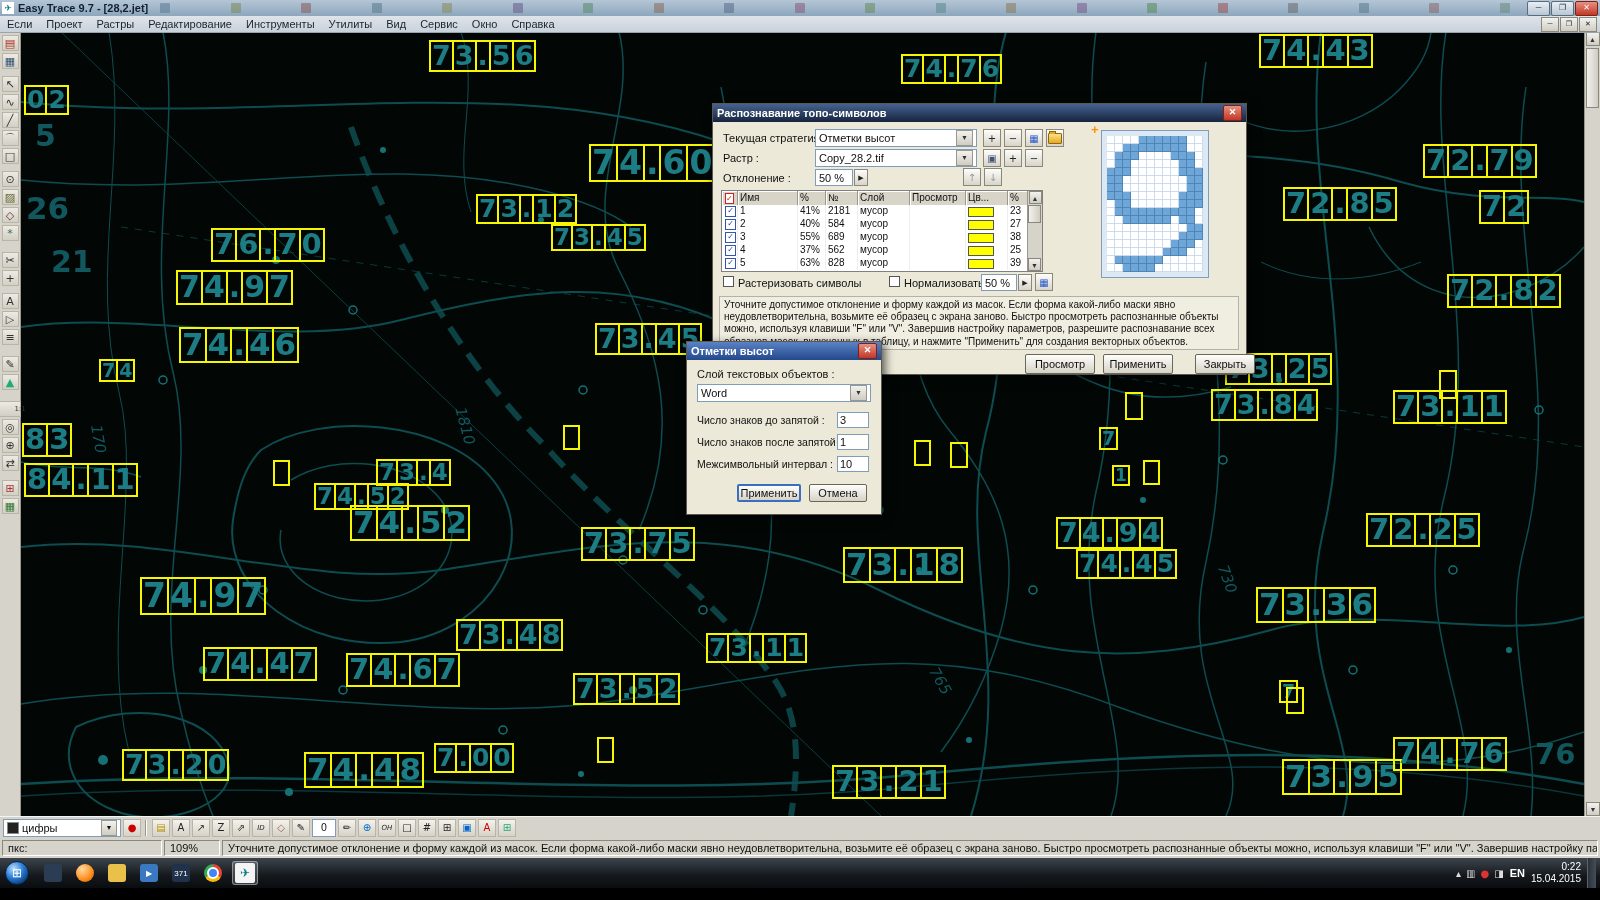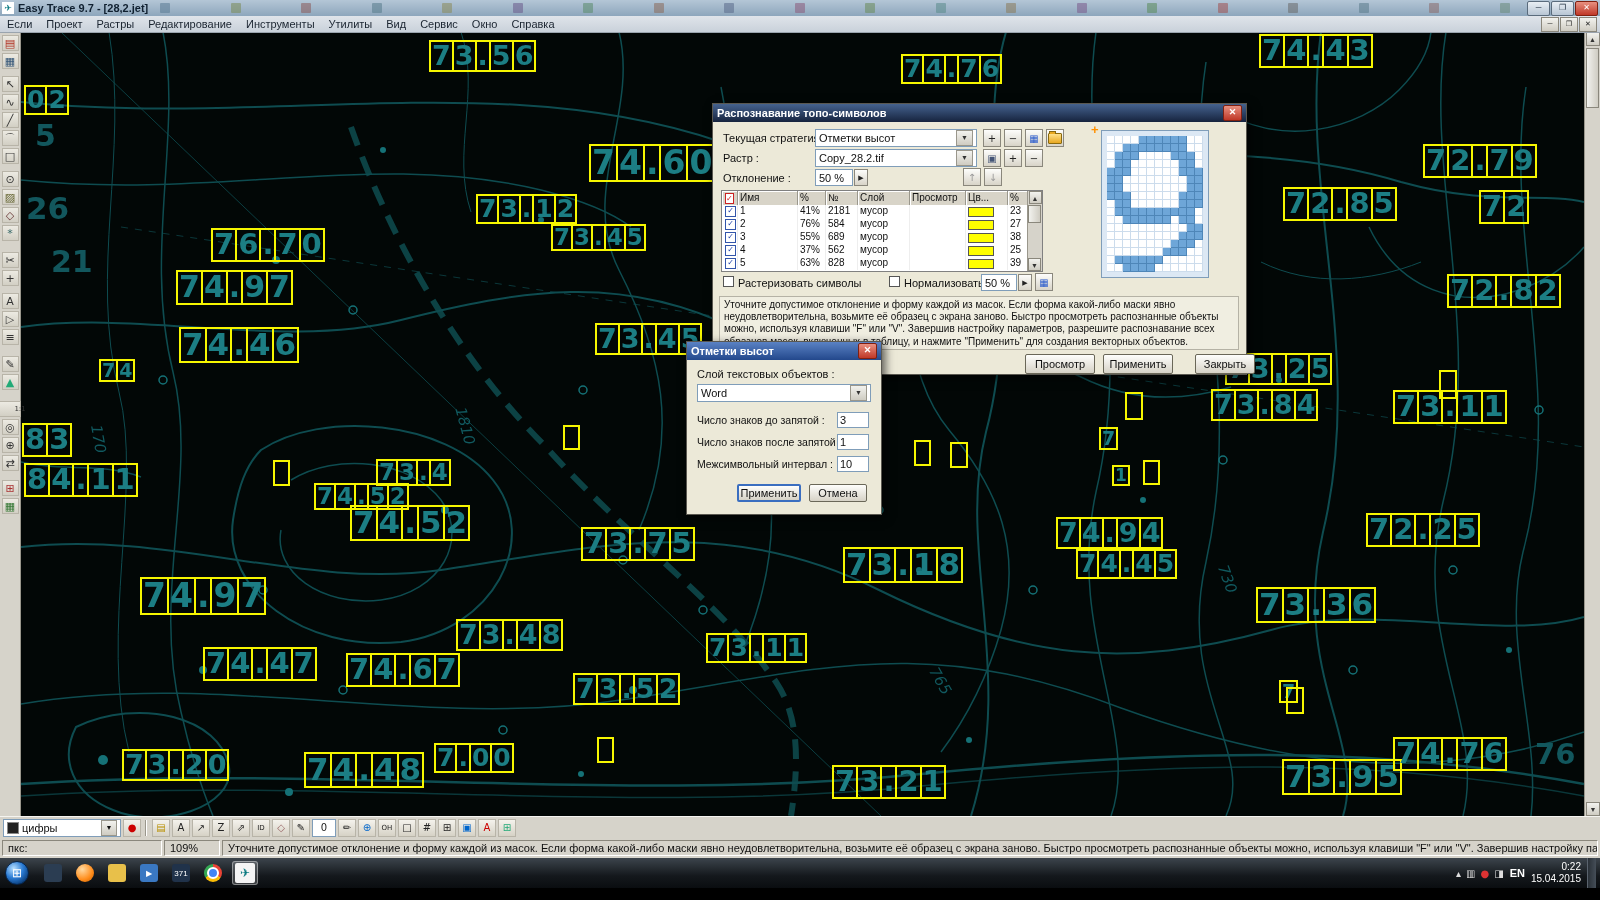--- a/index.html
+++ b/index.html
@@ -105,21 +105,21 @@
 
   
   .bottombar{position:absolute;left:0;top:816px;width:1600px;height:22px;background:#d6d3ca;z-index:25;
              display:flex;align-items:center;border-top:1px solid #f5f4f0;padding-left:3px;box-sizing:border-box;}
   .bcombo{width:118px;height:18px;background:#fff;border:1px solid #7f9db9;display:flex;align-items:center;padding:0 3px;box-sizing:border-box;}
   .bcombo .arr{margin-left:auto;width:14px;height:14px;background:linear-gradient(#f2f2ee,#cfccc2);border:1px solid #9a978c;
                font-size:7px;text-align:center;line-height:13px;}
   .btool{width:18px;height:18px;border:1px solid #b8b4a8;background:linear-gradient(#f4f2ec,#d6d2c6);display:flex;
          align-items:center;justify-content:center;font-size:10px;margin-left:2px;color:#222;box-sizing:border-box;
          font-family:"DejaVu Sans",sans-serif;}
-  .btool.small{font-size:7px;}
+  .btool.small{font-size:7px;font-style:italic;}
   .btool.inputbox{background:#fff;border:1px solid #7f9db9;width:24px;}
   .bsep{width:1px;height:16px;background:#9a978c;margin:0 4px;box-shadow:1px 0 0 #fff;}
 
   
   .statusbar{position:absolute;left:0;top:838px;width:1600px;height:20px;background:#d6d3ca;z-index:25;
              display:flex;align-items:center;gap:2px;padding:0 2px;box-sizing:border-box;}
   .spanel{height:16px;line-height:15px;padding:0 5px;font-size:11px;color:#101010;border:1px solid;
           border-color:#8a877c #fff #fff #8a877c;box-sizing:border-box;white-space:nowrap;overflow:hidden;}
 
   
@@ -690,21 +690,21 @@
             <div class="tc c-col">
               <div class="swatch" style="background: rgb(255, 255, 0);"></div>
             </div>
             <div class="tc c-pct2">23</div>
           </div>
           <div class="trow">
             <div class="tc c-chk">
               <div class="chk">✓</div>
             </div>
             <div class="tc c-name">2</div>
-            <div class="tc c-pct">76%</div>
+            <div class="tc c-pct">40%</div>
             <div class="tc c-num">584</div>
             <div class="tc c-layer">мусор</div>
             <div class="tc c-attr"></div>
             <div class="tc c-col">
               <div class="swatch" style="background: rgb(255, 255, 0);"></div>
             </div>
             <div class="tc c-pct2">27</div>
           </div>
           <div class="trow">
             <div class="tc c-chk">

